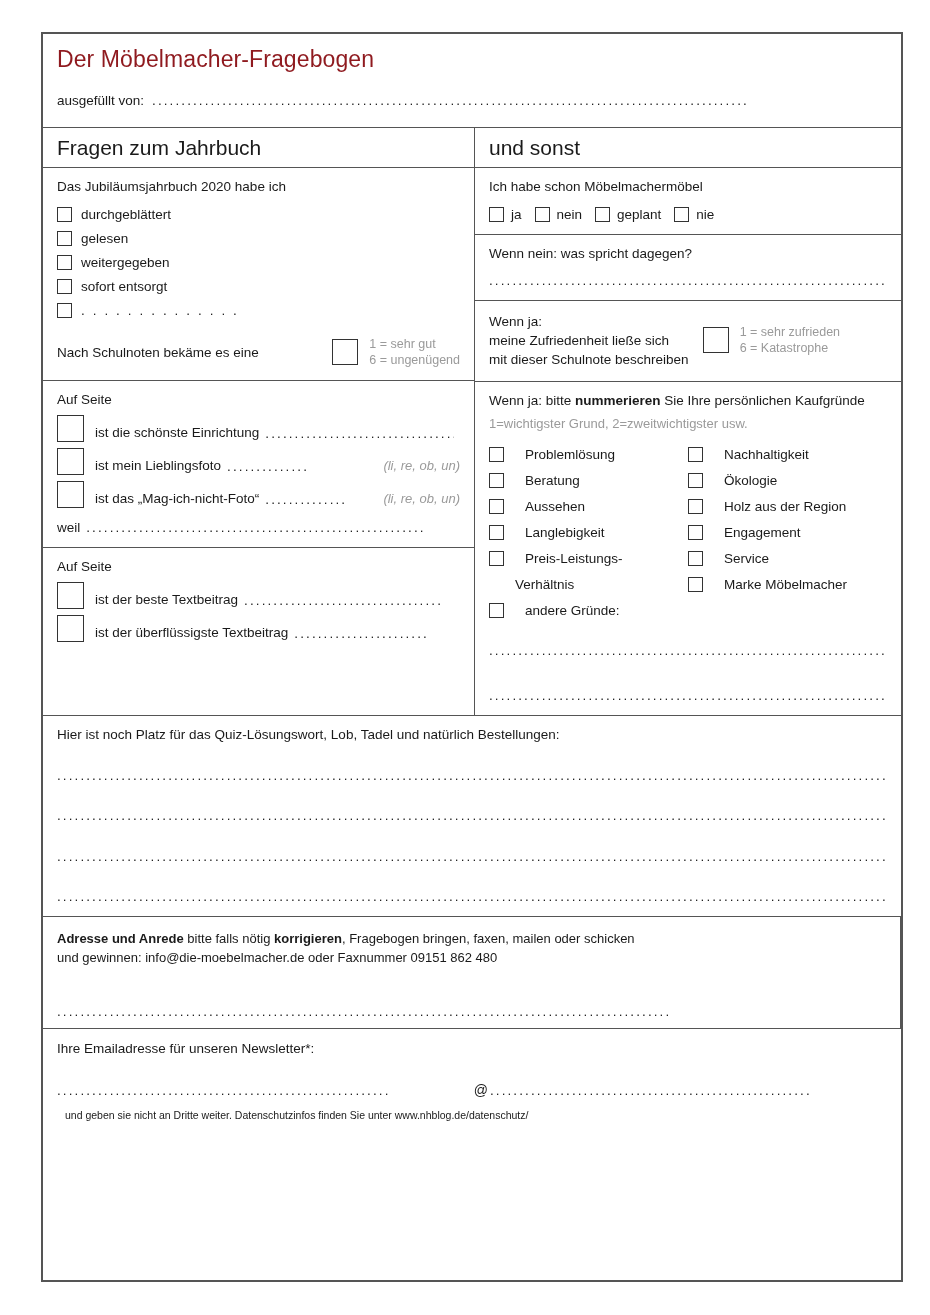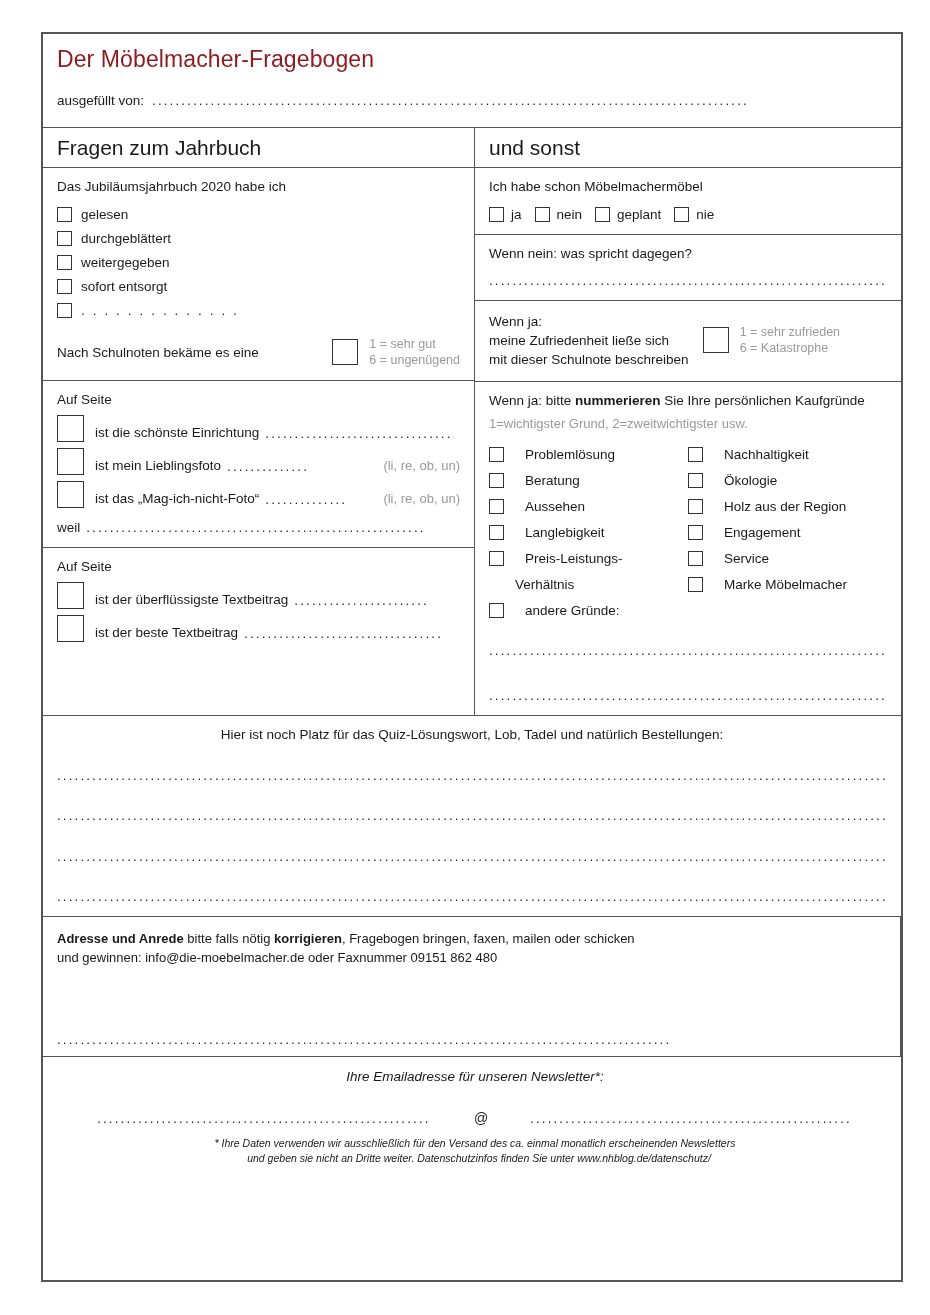--- a/index.html
+++ b/index.html
@@ -155,20 +155,21 @@
     margin-bottom: 8px;
     font-size: 13.5px;
   }
   .pagerow .cb { margin-right: 11px; margin-bottom: -2px; }
   .pagerow .lab { white-space: nowrap; }
   .pagerow .dots-fill { margin: 0 6px; }
   .pagerow .hint {
     color: #9a9a9a;
     white-space: nowrap;
     font-size: 13px;
+    font-style: italic;
   }
 
   .weilrow {
     display: flex;
     align-items: baseline;
     font-size: 13.5px;
     margin-top: 14px;
   }
   .weilrow .lab { margin-right: 6px; }
 
@@ -195,48 +196,46 @@
     white-space: nowrap;
     line-height: 1;
   }
   .dotline.mt { margin-top: 15px; }
 
   
   .fullblock {
     border-top: 1.6px solid #555;
     padding: 11px 14px 12px 14px;
     box-sizing: border-box;
-    text-align: center;
   }
   .quizlines .dotline { margin-top: 27px; }
 
   .addr {
     display: flex;
     border-top: 1.6px solid #555;
   }
   .addr-left {
     flex: 1 1 auto;
     padding: 12px 14px 10px 14px;
     border-right: 1.6px solid #555;
     box-sizing: border-box;
     display: flex;
     flex-direction: column;
-    gap: 28px;
   }
   .addr-left .txt { font-size: 13px; line-height: 19px; }
   .addr-left .dotline { margin-top: 38px; }
   .addr-right {
     width: 165px;
     padding: 22px 14px 10px 18px;
     box-sizing: border-box;
   }
   .addr-right .cb { margin-bottom: 10px; }
   .addr-right .txt { font-size: 13px; line-height: 18px; }
 
-  .newsletter { padding: 12px 8px 8px 14px; font-style: italic; }
+  .newsletter { padding: 12px 8px 8px 14px; }
   .newsletter .lbl { font-size: 13.5px; }
   .email-line {
     display: flex;
     align-items: baseline;
     margin-top: 26px;
   }
   .email-line .at { font-size: 14px; padding: 0 2px; }
   .finetext {
     font-size: 10.5px;
     line-height: 14.5px;
@@ -263,25 +262,25 @@
 
     <div class="col col-left">
 
       <div class="colhead">Fragen zum Jahrbuch</div>
 
       <div class="block">
         <div class="q">Das Jubiläumsjahrbuch 2020 habe ich</div>
 
         <div class="cbrow">
           <span class="cb"></span>
-          <span>gelesen</span>
+          <span>durchgeblättert</span>
         </div>
         <div class="cbrow">
           <span class="cb"></span>
-          <span>durchgeblättert</span>
+          <span>gelesen</span>
         </div>
         <div class="cbrow">
           <span class="cb"></span>
           <span>weitergegeben</span>
         </div>
         <div class="cbrow">
           <span class="cb"></span>
           <span>sofort entsorgt</span>
         </div>
         <div class="cbrow">
@@ -327,28 +326,28 @@
           <span class="lab">weil</span>
           <span class="dots-fill">..........................................................</span>
         </div>
       </div>
 
       <div class="block last">
         <div class="q tight">Auf Seite</div>
 
         <div class="pagerow">
           <span class="cb big"></span>
+          <span class="lab">ist der beste Textbeitrag</span>
+          <span class="dots-fill">..................................</span>
+        </div>
+
+        <div class="pagerow">
+          <span class="cb big"></span>
           <span class="lab">ist der überflüssigste Textbeitrag</span>
           <span class="dots-fill">.......................</span>
-        </div>
-
-        <div class="pagerow">
-          <span class="cb big"></span>
-          <span class="lab">ist der beste Textbeitrag</span>
-          <span class="dots-fill">..................................</span>
         </div>
       </div>
 
     </div>
 
     <div class="col col-right">
 
       <div class="colhead">und sonst</div>
 
       <div class="block">
@@ -482,18 +481,17 @@
   </div>
 
   <div class="fullblock newsletter">
     <div class="lbl">Ihre Emailadresse für unseren Newsletter*:</div>
     <div class="email-line">
       <span class="dots-fill">.........................................................</span>
       <span class="at">@</span>
       <span class="dots-fill">.......................................................</span>
     </div>
     <div class="finetext">
-      <span>* Ihre Daten verwenden wir ausschließlich für den Versand des ca. einmal monatlich erscheinenden Newsletters</span>
       <span class="l2">und geben sie nicht an Dritte weiter. Datenschutzinfos finden Sie unter www.nhblog.de/datenschutz/</span>
     </div>
   </div>
 
 </div>
 
 </body></html>

